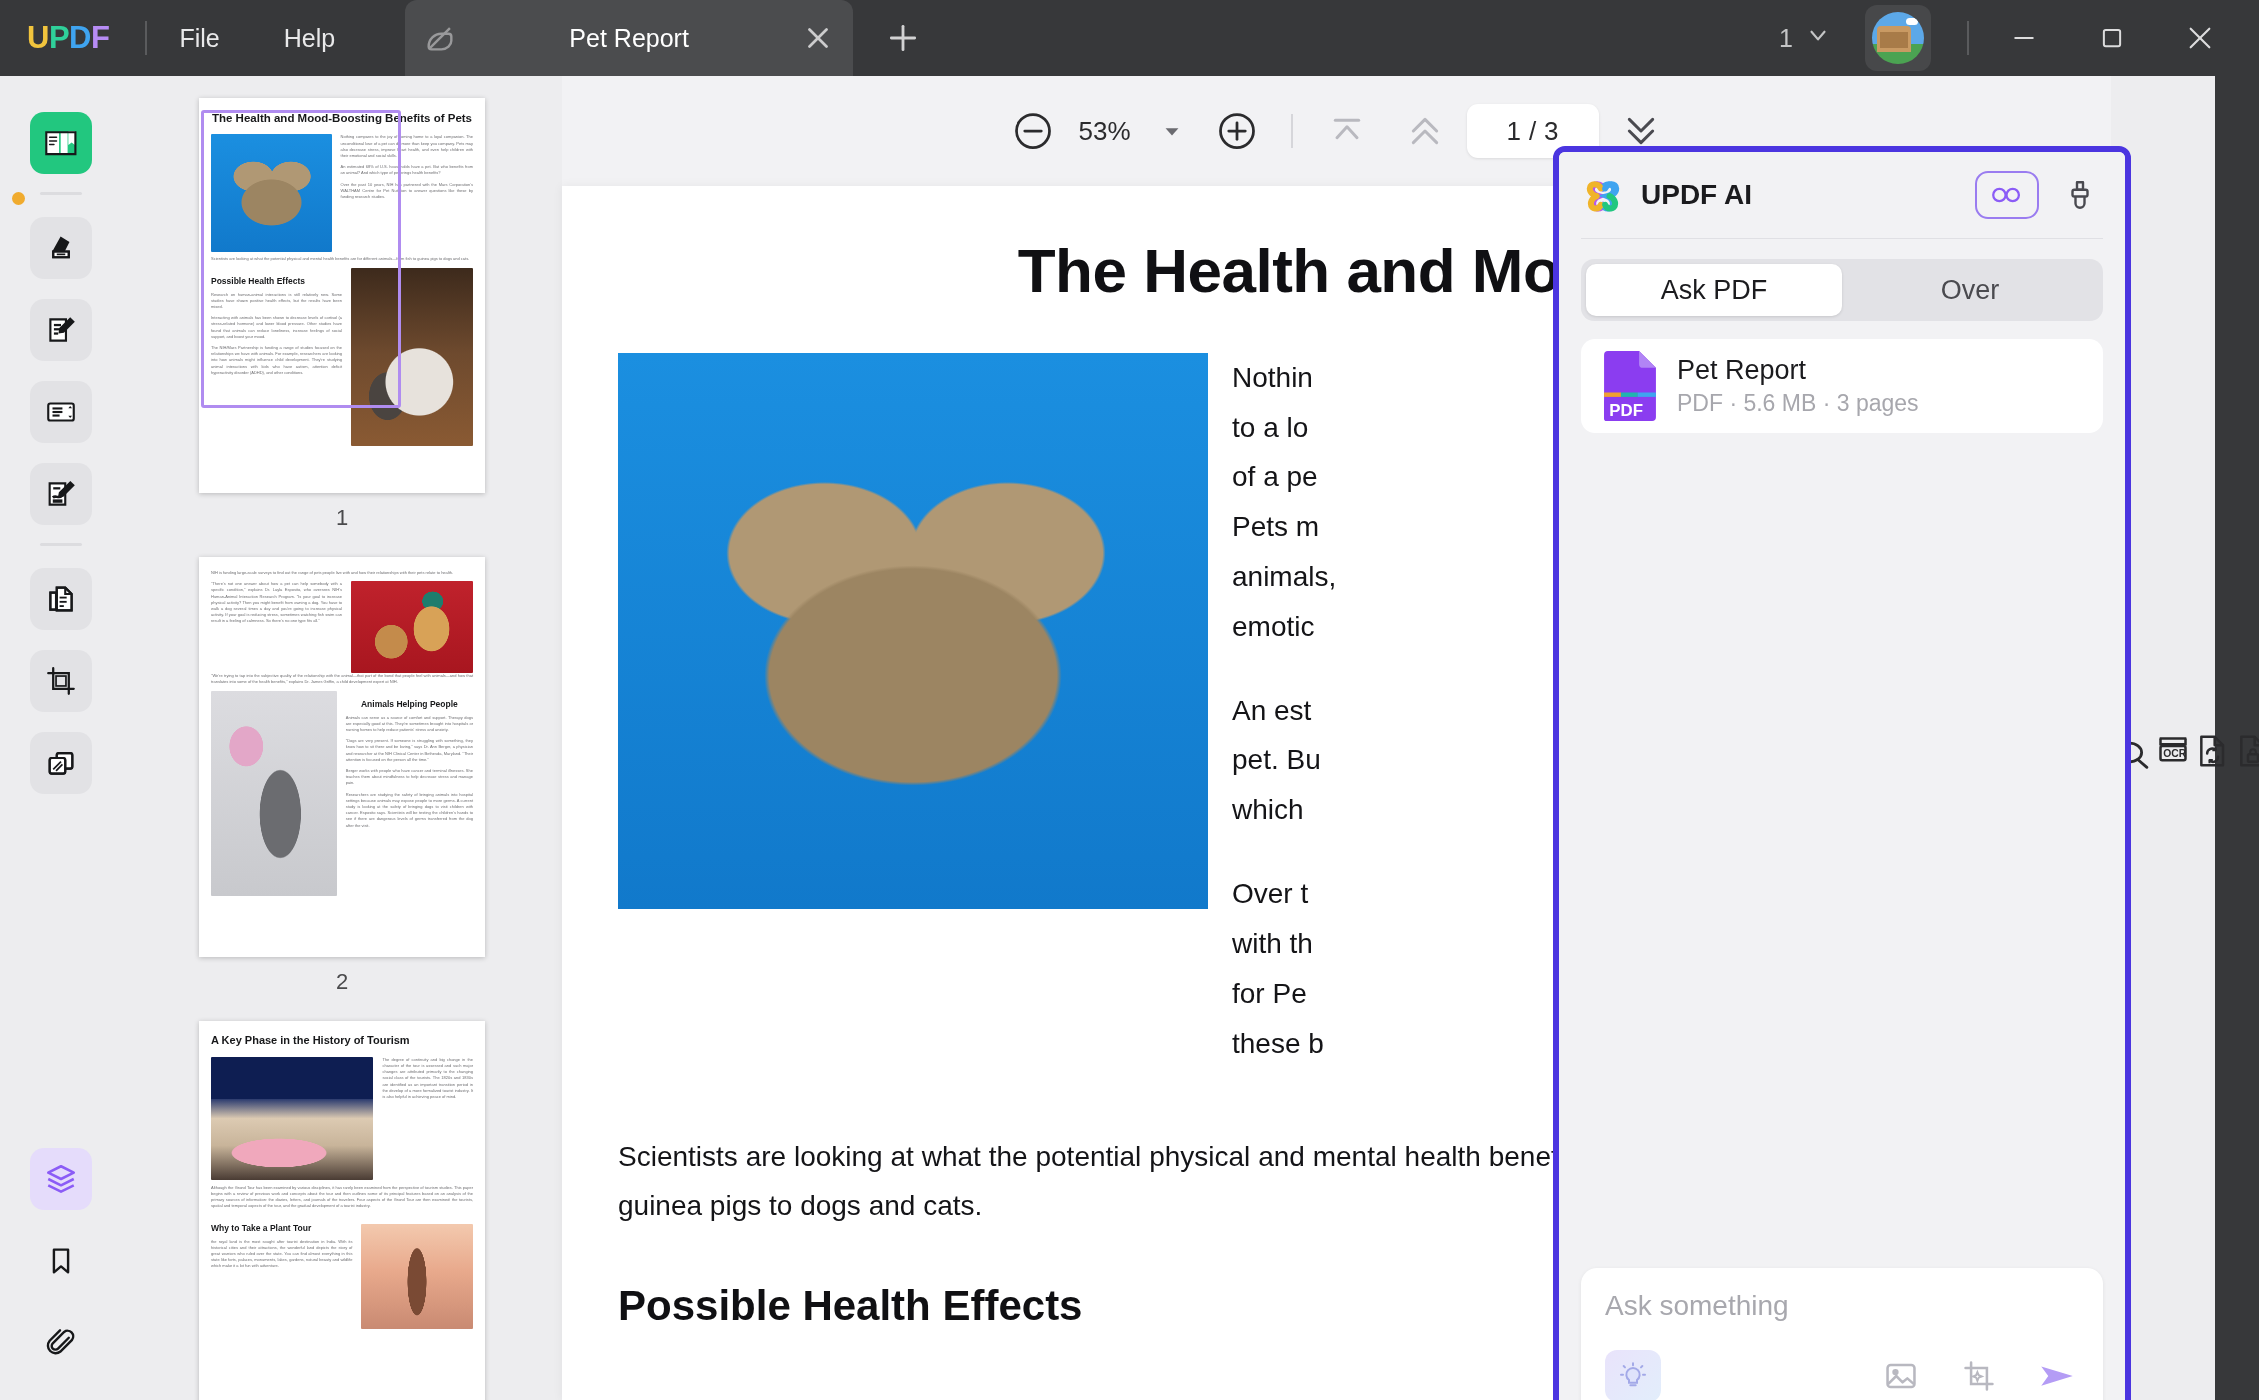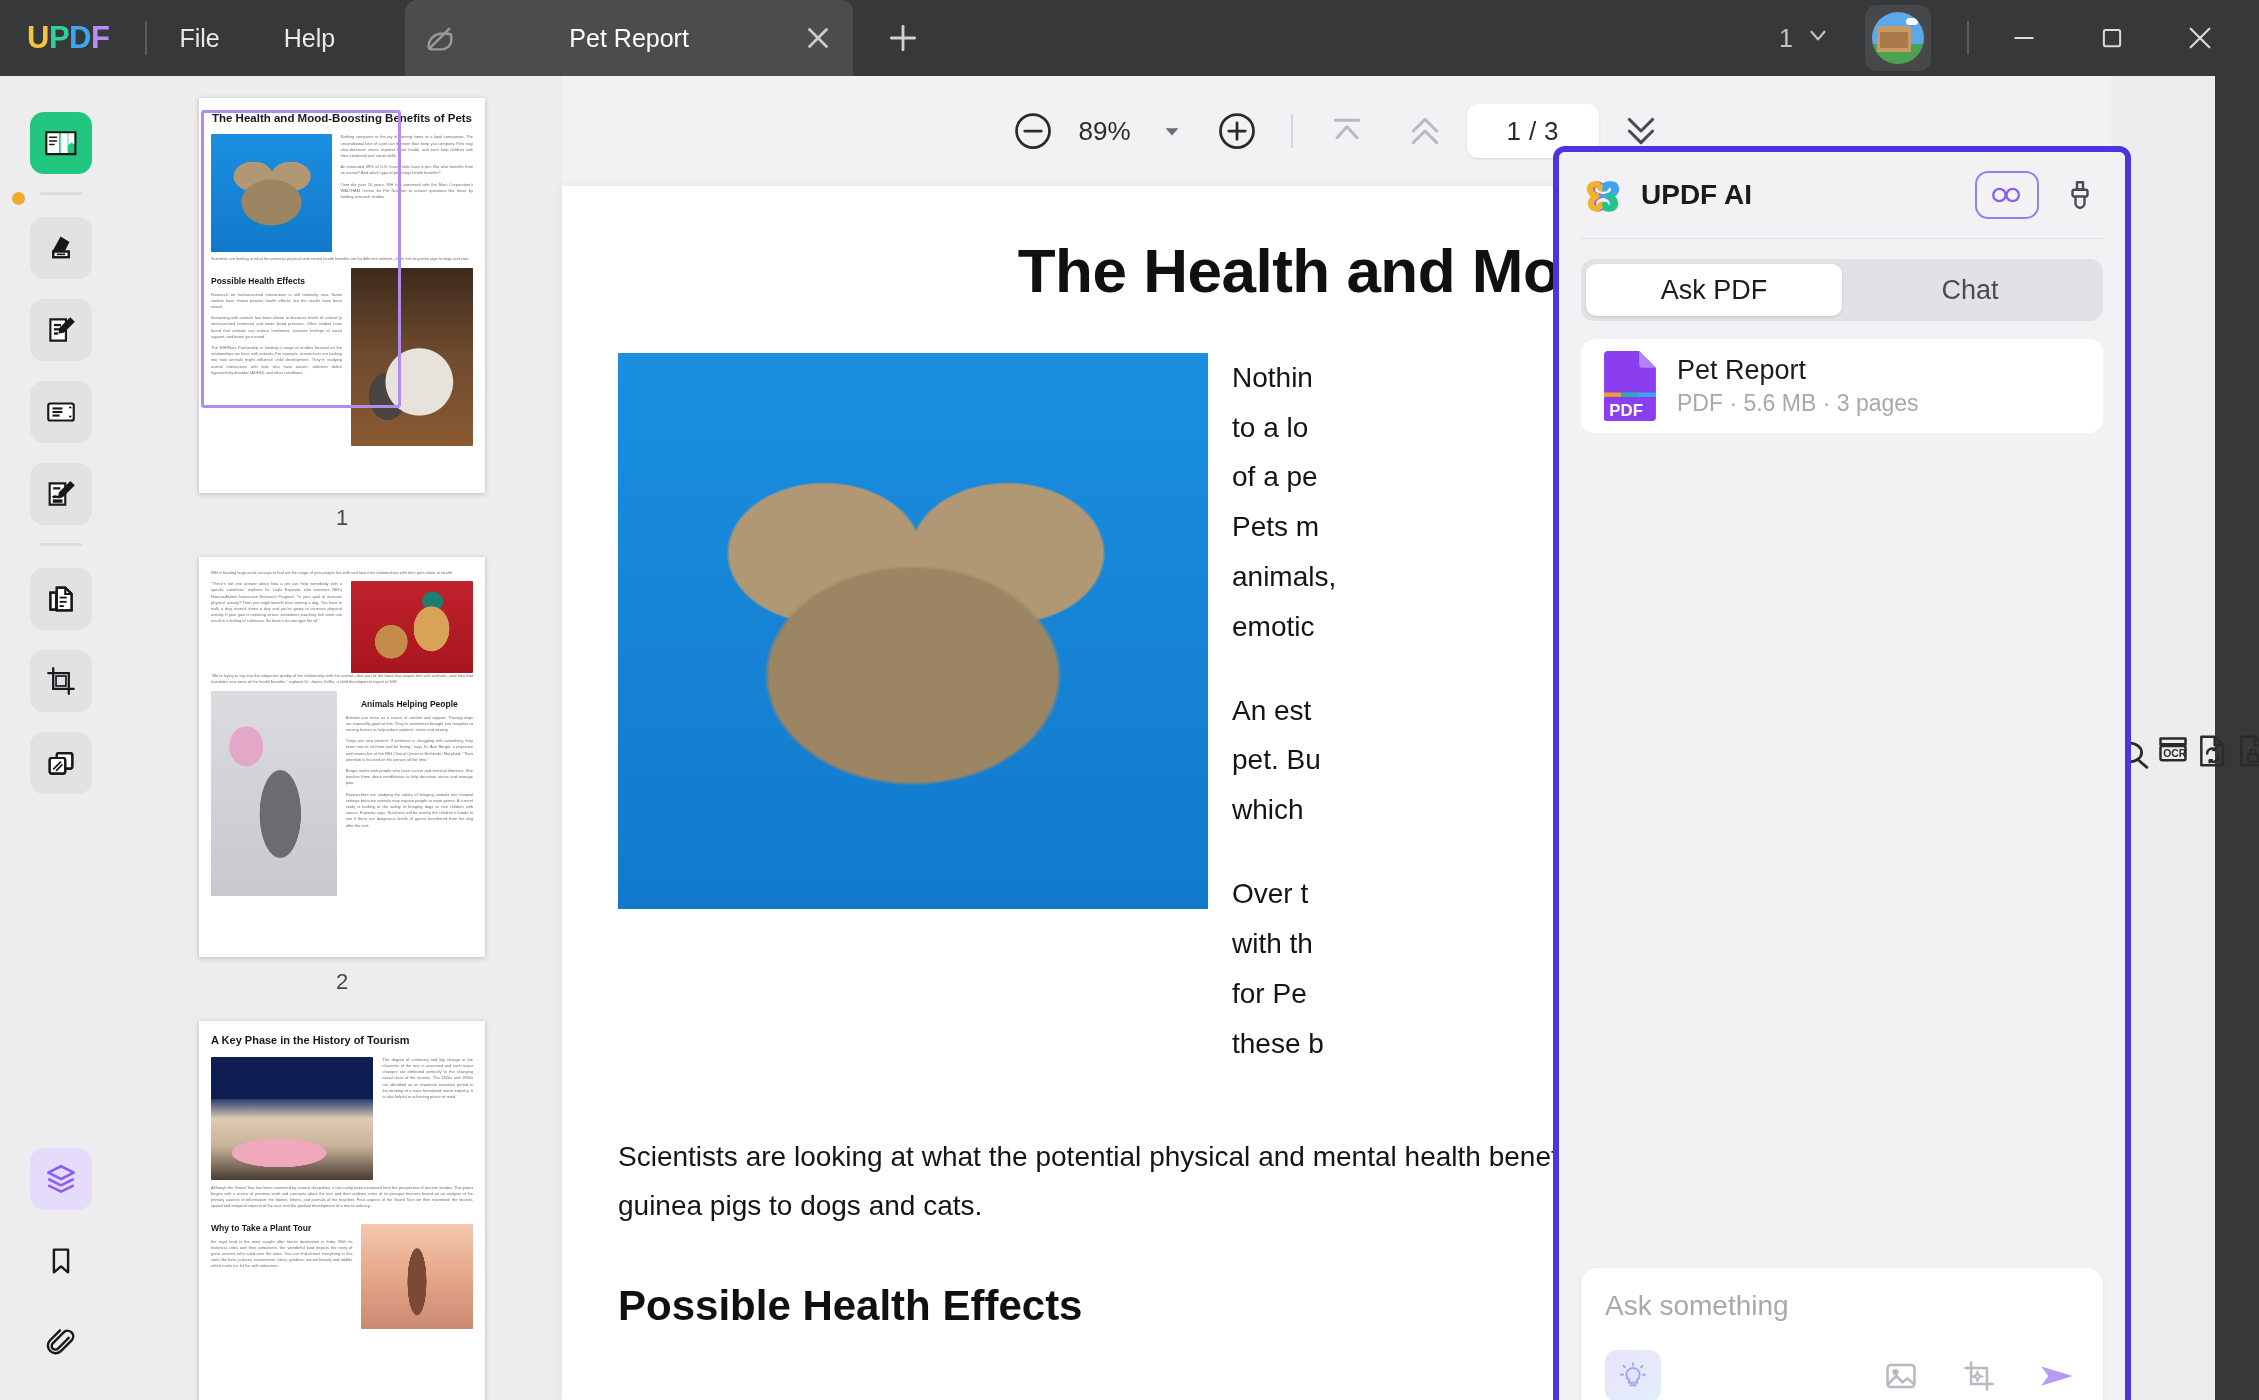--- a/index.html
+++ b/index.html
@@ -501,21 +501,21 @@
     </div>
 
     <div class="docview">
       <div class="toolbar">
         <div class="tbtn">
           <svg viewBox="0 0 24 24" width="44" height="44" fill="none" stroke="#2b2b2d" stroke-width="1.5">
               <circle cx="12" cy="12" r="9"></circle>
               <line x1="7.5" y1="12" x2="16.5" y2="12" stroke-linecap="round"></line>
             </svg>
         </div>
-        <div class="zoomval">89%</div>
+        <div class="zoomval">53%</div>
         <div class="caret">
           <svg viewBox="0 0 24 24" width="22" height="22" fill="#6b6b70">
               <polygon points="5,9 19,9 12,17"></polygon>
             </svg>
         </div>
         <div class="tbtn" style="margin-left:22px;">
           <svg viewBox="0 0 24 24" width="44" height="44" fill="none" stroke="#2b2b2d" stroke-width="1.5">
               <circle cx="12" cy="12" r="9"></circle>
               <line x1="7.5" y1="12" x2="16.5" y2="12" stroke-linecap="round"></line>
               <line x1="12" y1="7.5" x2="12" y2="16.5" stroke-linecap="round"></line>
@@ -615,21 +615,21 @@
               <rect x="7" y="8.5" width="10" height="4.5" rx="1.2"></rect>
               <path d="M9 13v4.5c0 1.6 1.3 3 3 3s3-1.4 3-3V13"></path>
             </svg>
           </div>
         </div>
       </div>
       <div class="ai-divider"></div>
 
       <div class="segwrap">
         <div class="seg active">Ask PDF</div>
-        <div class="seg">Chat</div>
+        <div class="seg">Over</div>
       </div>
 
       <div class="filecard">
         <span class="pdficon">
           <svg viewBox="0 0 44 54" width="58" height="70">
             <path d="M2 3a3 3 0 013-3h24l13 13v38a3 3 0 01-3 3H5a3 3 0 01-3-3z" fill="#8b3df0"></path>
             <path d="M29 0l13 13H32a3 3 0 01-3-3z" fill="#b184f5"></path>
             <rect x="2" y="32" width="13" height="3.4" fill="#f0a030"></rect>
             <rect x="15" y="32" width="13" height="3.4" fill="#20b5b0"></rect>
             <rect x="28" y="32" width="14" height="3.4" fill="#3fa4f0"></rect>

